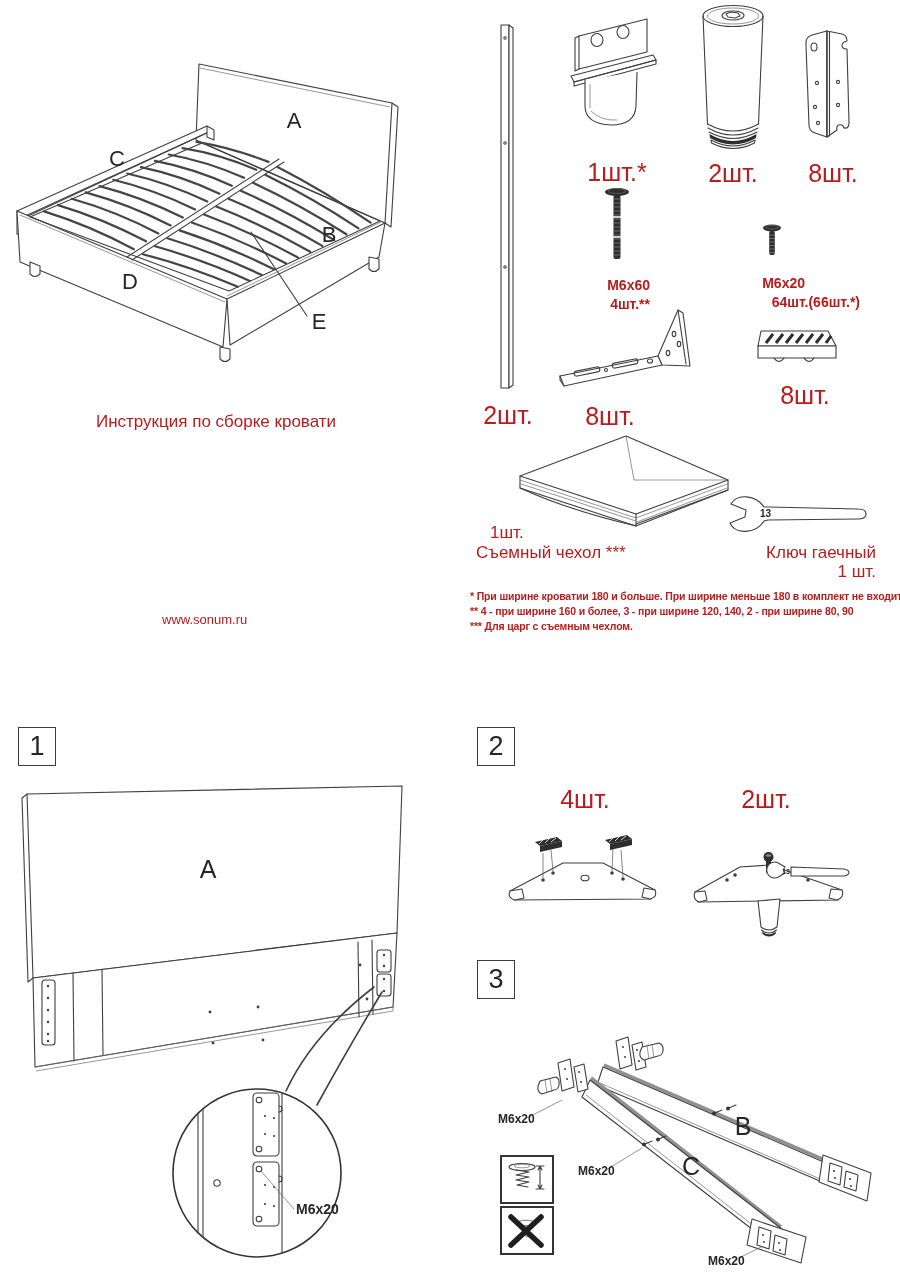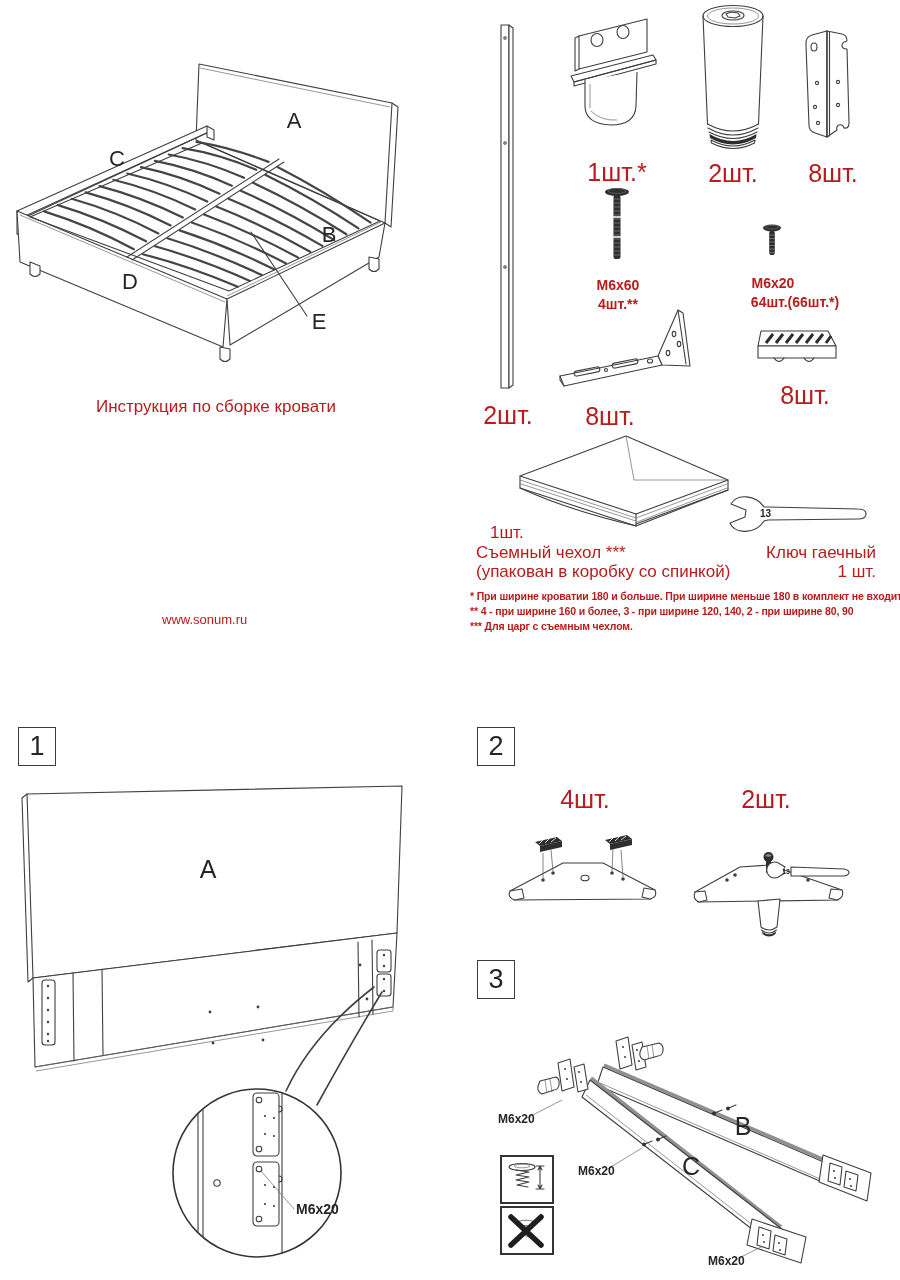--- a/index.html
+++ b/index.html
@@ -1,24 +1,24 @@
 <!DOCTYPE html>
 <html><head>
 <meta charset="utf-8">
 <style>
   html,body{margin:0;padding:0;background:#fff;}
   .page{position:relative;width:900px;height:1280px;background:#ffffff;overflow:hidden;
         font-family:"Liberation Sans",sans-serif;color:#262626;}
   .abs{position:absolute;}
   .lbl{position:absolute;color:#b91c1c;white-space:nowrap;}
   .qty{font-size:25px;font-weight:400;text-align:center;}
-  .boltlbl{font-size:14px;font-weight:600;text-align:center;}
+  .boltlbl{font-size:14px;font-weight:600;text-align:right;}
   .covlbl{font-size:17px;font-weight:400;}
   .foot{font-size:10.5px;font-weight:700;letter-spacing:-0.15px;}
-  .title{font-size:17px;text-align:center;line-height:21px;}
+  .title{font-size:17px;text-align:center;line-height:21px;margin-top:15px;}
   .site{font-size:13px;}
   .stepbox{position:absolute;width:36px;height:37px;border:1.8px solid #3c3c3c;background:#fff;
            display:flex;align-items:center;justify-content:center;font-size:27px;font-weight:500;}
   .warnbox{position:absolute;width:50px;height:45px;border:2px solid #343434;background:#fff;
            display:flex;align-items:center;justify-content:center;}
   svg{overflow:visible;}
   svg text{font-family:"Liberation Sans",sans-serif;fill:#262626;}
   svg .ln{stroke:#3f3f3f;fill:none;stroke-width:1.1;stroke-linejoin:round;stroke-linecap:round;}
   svg .lnw{stroke:#3f3f3f;fill:#ffffff;stroke-width:1.1;stroke-linejoin:round;}
   svg .thin{stroke:#6a6a6a;stroke-width:0.7;fill:none;}
@@ -197,21 +197,20 @@
   <svg class="abs" style="left:508px;top:430px" width="242" height="114" viewBox="0 0 242 114">
     <path class="lnw" d="M118,6 L220,50 L128,84 L12,46 Z"></path>
     <path class="thin" d="M118,6 L126,50 L220,50"></path>
     <path class="ln" d="M12,46 L12,58 L128,96 L128,84"></path>
     <path class="ln" d="M220,50 L220,60 L128,94"></path>
     <path class="thin" d="M12,50 L128,88 M13,54 L128,91 M219,54 L128,88 M219,58 L129,92"></path>
     <path class="ln" d="M12,58 Q60,80 128,96 L220,60"></path>
   </svg>
   <div class="lbl covlbl" style="left:490px;top:523px">1шт.</div>
   <div class="lbl covlbl" style="left:476px;top:543px">Съемный чехол ***</div>
-  <div class="lbl covlbl" style="left:476px;top:562px">(упакован в коробку со спинкой)</div>
 
   <svg class="abs" style="left:724px;top:490px" width="150" height="50" viewBox="0 0 150 50">
     <path class="lnw" d="M40,17 C32,5 13,3 7,14 L22,20 L21,27 L6,33 C11,45 32,44 40,31 L44,30 L134,29 Q142,29 142,24 Q142,19 134,19 L44,17 Z"></path>
     <text x="36" y="27" font-size="10" font-weight="700">13</text>
   </svg>
   <div class="lbl covlbl" style="left:736px;top:543px;width:140px;text-align:right">Ключ гаечный</div>
   <div class="lbl covlbl" style="left:736px;top:562px;width:140px;text-align:right">1 шт.</div>
 
   <div class="lbl foot" style="left:470px;top:590px">* При ширине кроватии 180 и больше. При ширине меньше 180 в комплект не входит.</div>
   <div class="lbl foot" style="left:470px;top:605px">** 4 - при ширине 160 и более, 3 - при ширине 120, 140, 2 - при ширине 80, 90</div>

